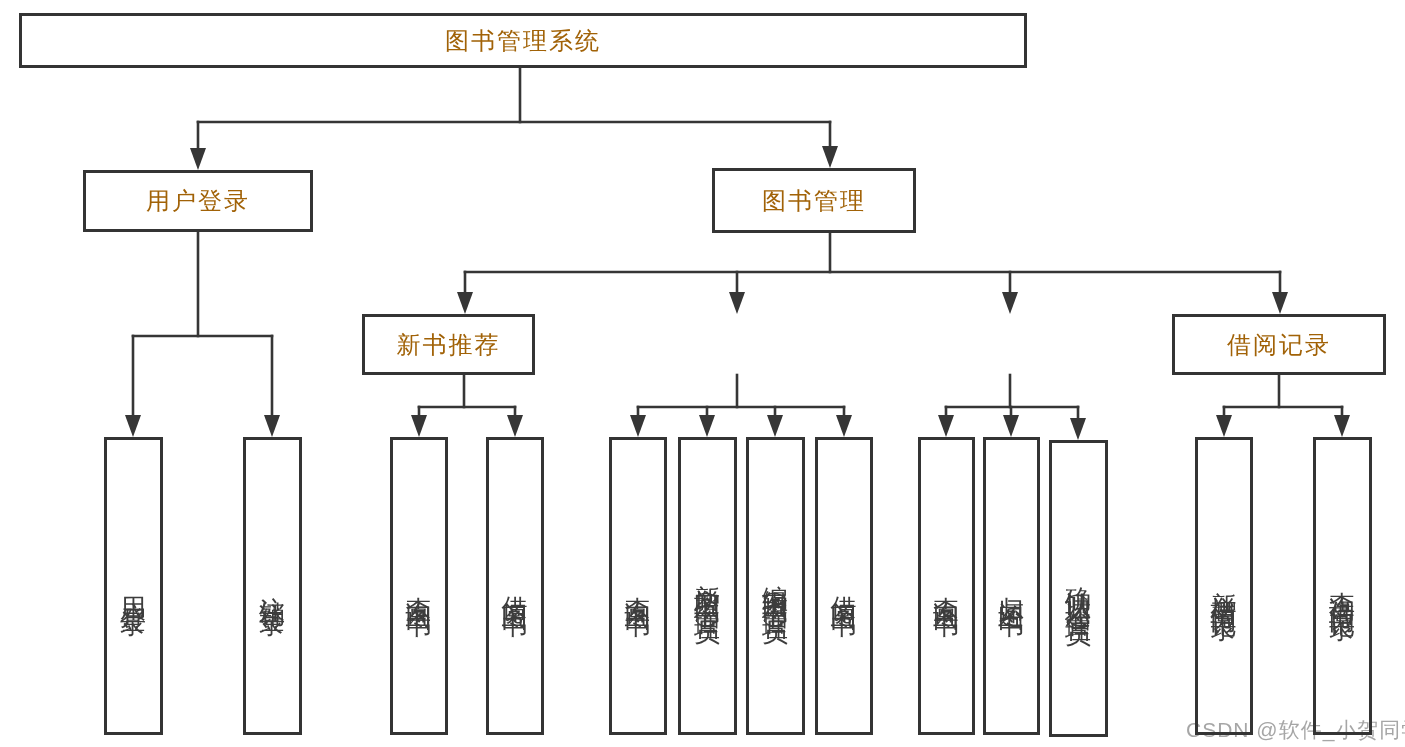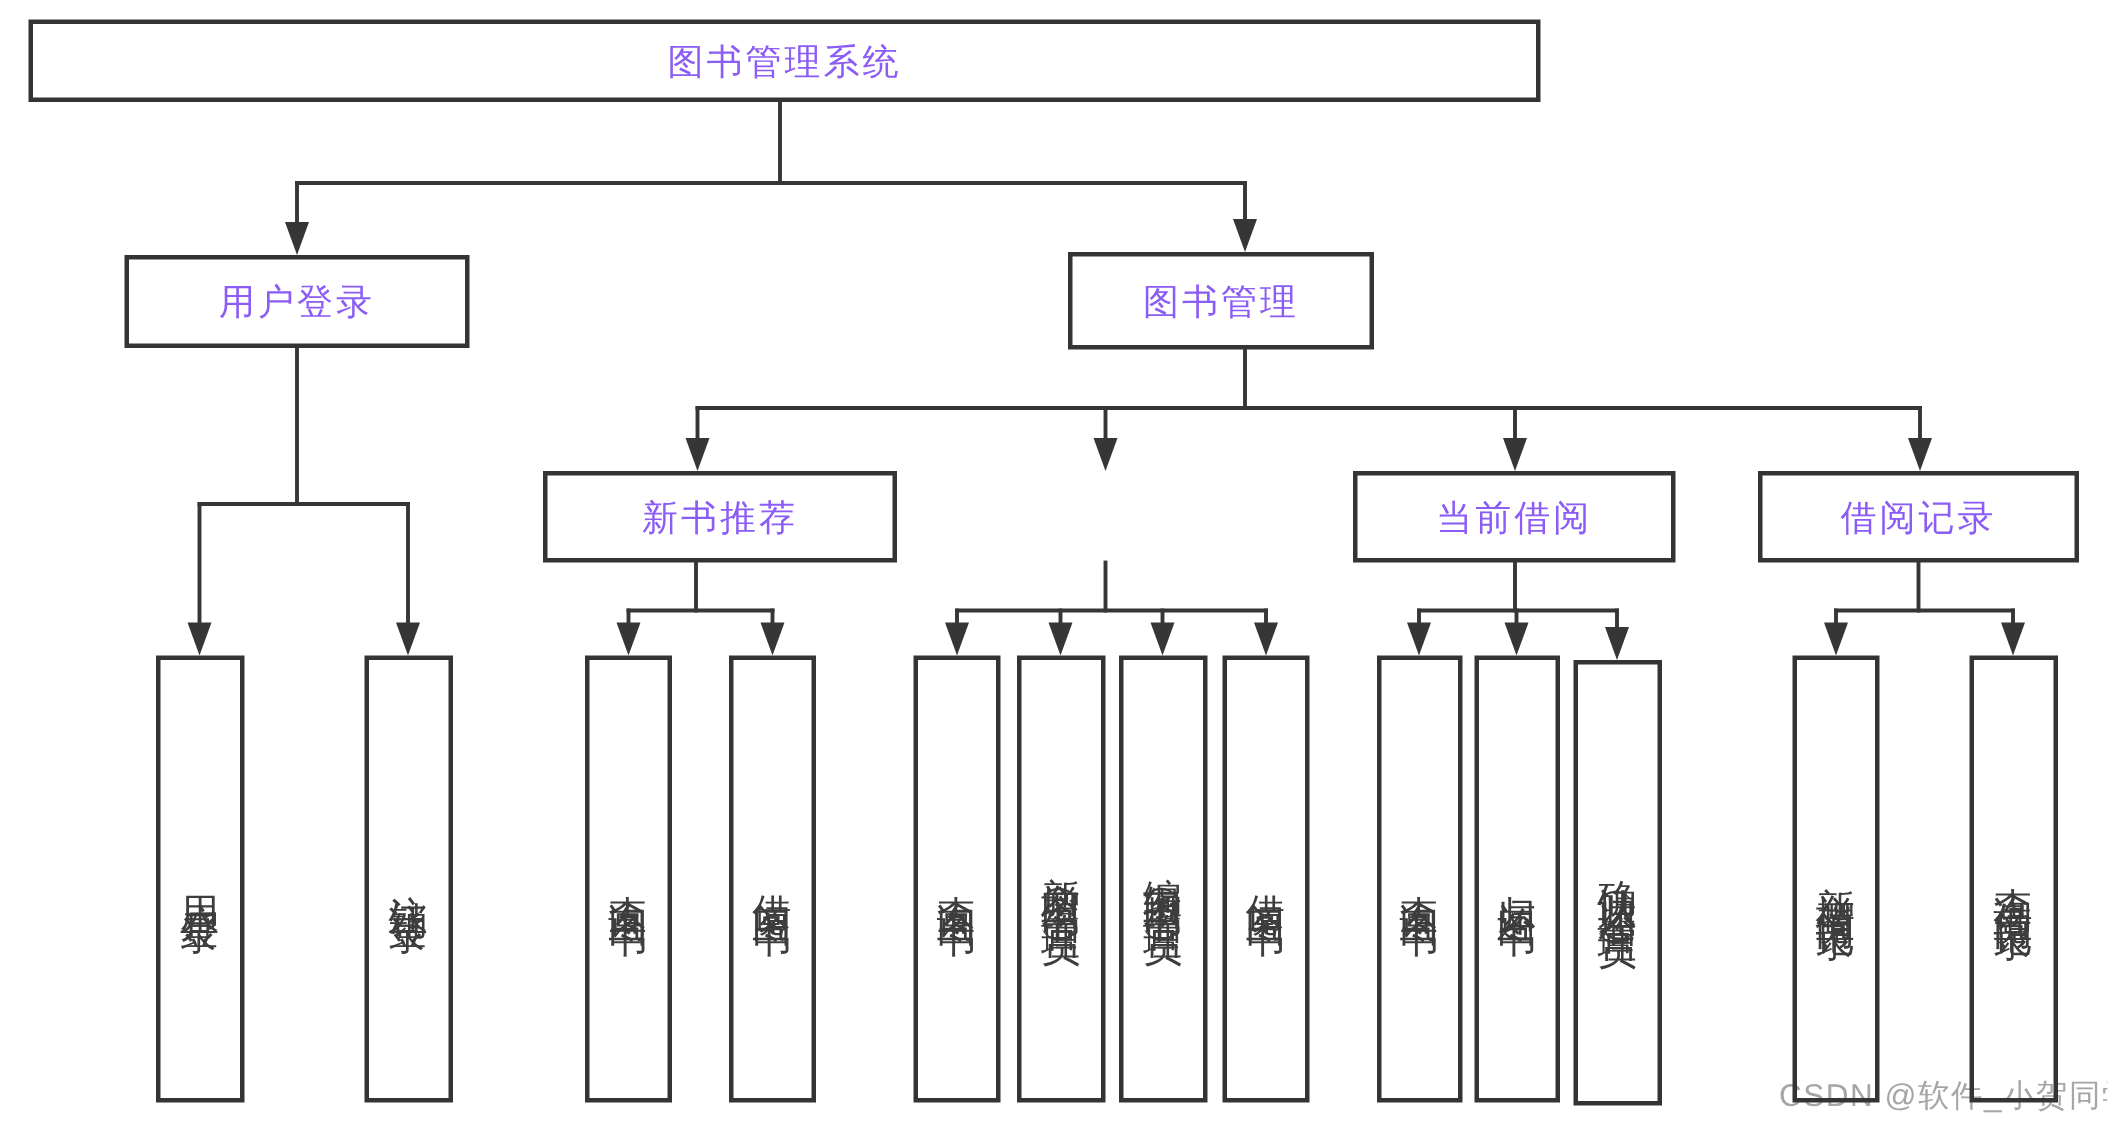--- a/index.html
+++ b/index.html
@@ -15,21 +15,21 @@
     box-sizing:border-box;
     border:3px solid #343434;
     background:transparent;
     display:flex;
     align-items:center;
     justify-content:center;
     z-index:2;
   }
   .hlabel{
     font-size:24px;
-    color:#8b5cf6;
+    color:#a16207;
     letter-spacing:2px;
     white-space:nowrap;
   }
   .vlabel{
     writing-mode:vertical-rl;
     text-orientation:mixed;
     font-size:26px;
     color:#3d3d3d;
     letter-spacing:5px;
     line-height:1;
@@ -133,25 +133,22 @@
     <span class="hlabel">图书管理系统</span>
   </div>
 
   <div class="box" style="left:83px;top:170px;width:230px;height:62px">
     <span class="hlabel">用户登录</span>
   </div>
   <div class="box" style="left:712px;top:168px;width:204px;height:65px">
     <span class="hlabel">图书管理</span>
   </div>
 
-  <div class="box" style="left:362px;top:314px;width:236px;height:61px">
+  <div class="box" style="left:362px;top:314px;width:173px;height:61px">
     <span class="hlabel">新书推荐</span>
-  </div>
-  <div class="box" style="left:902px;top:314px;width:215px;height:61px">
-    <span class="hlabel">当前借阅</span>
   </div>
   <div class="box" style="left:1172px;top:314px;width:214px;height:61px">
     <span class="hlabel">借阅记录</span>
   </div>
 
   <div class="box" style="left:104px;top:437px;width:59px;height:298px">
     <span class="vlabel">用户登录</span>
   </div>
   <div class="box" style="left:243px;top:437px;width:59px;height:298px">
     <span class="vlabel">注销登录</span>

